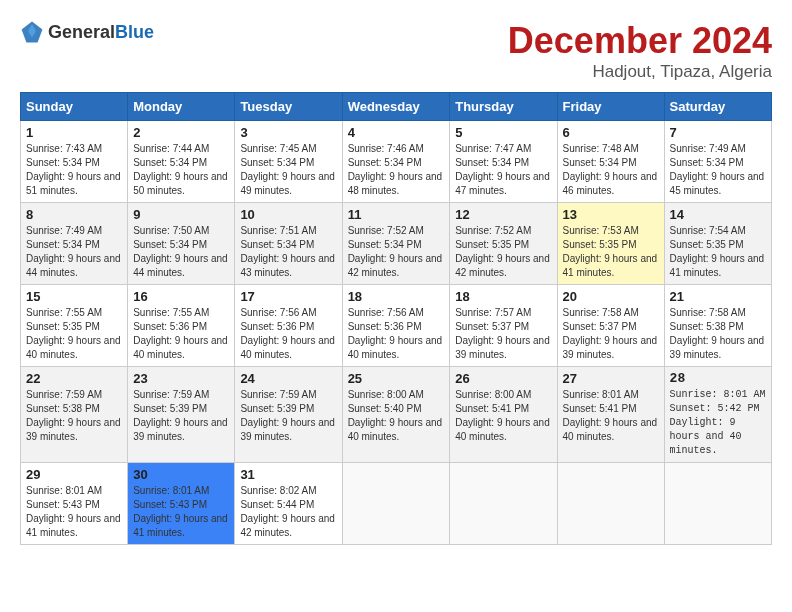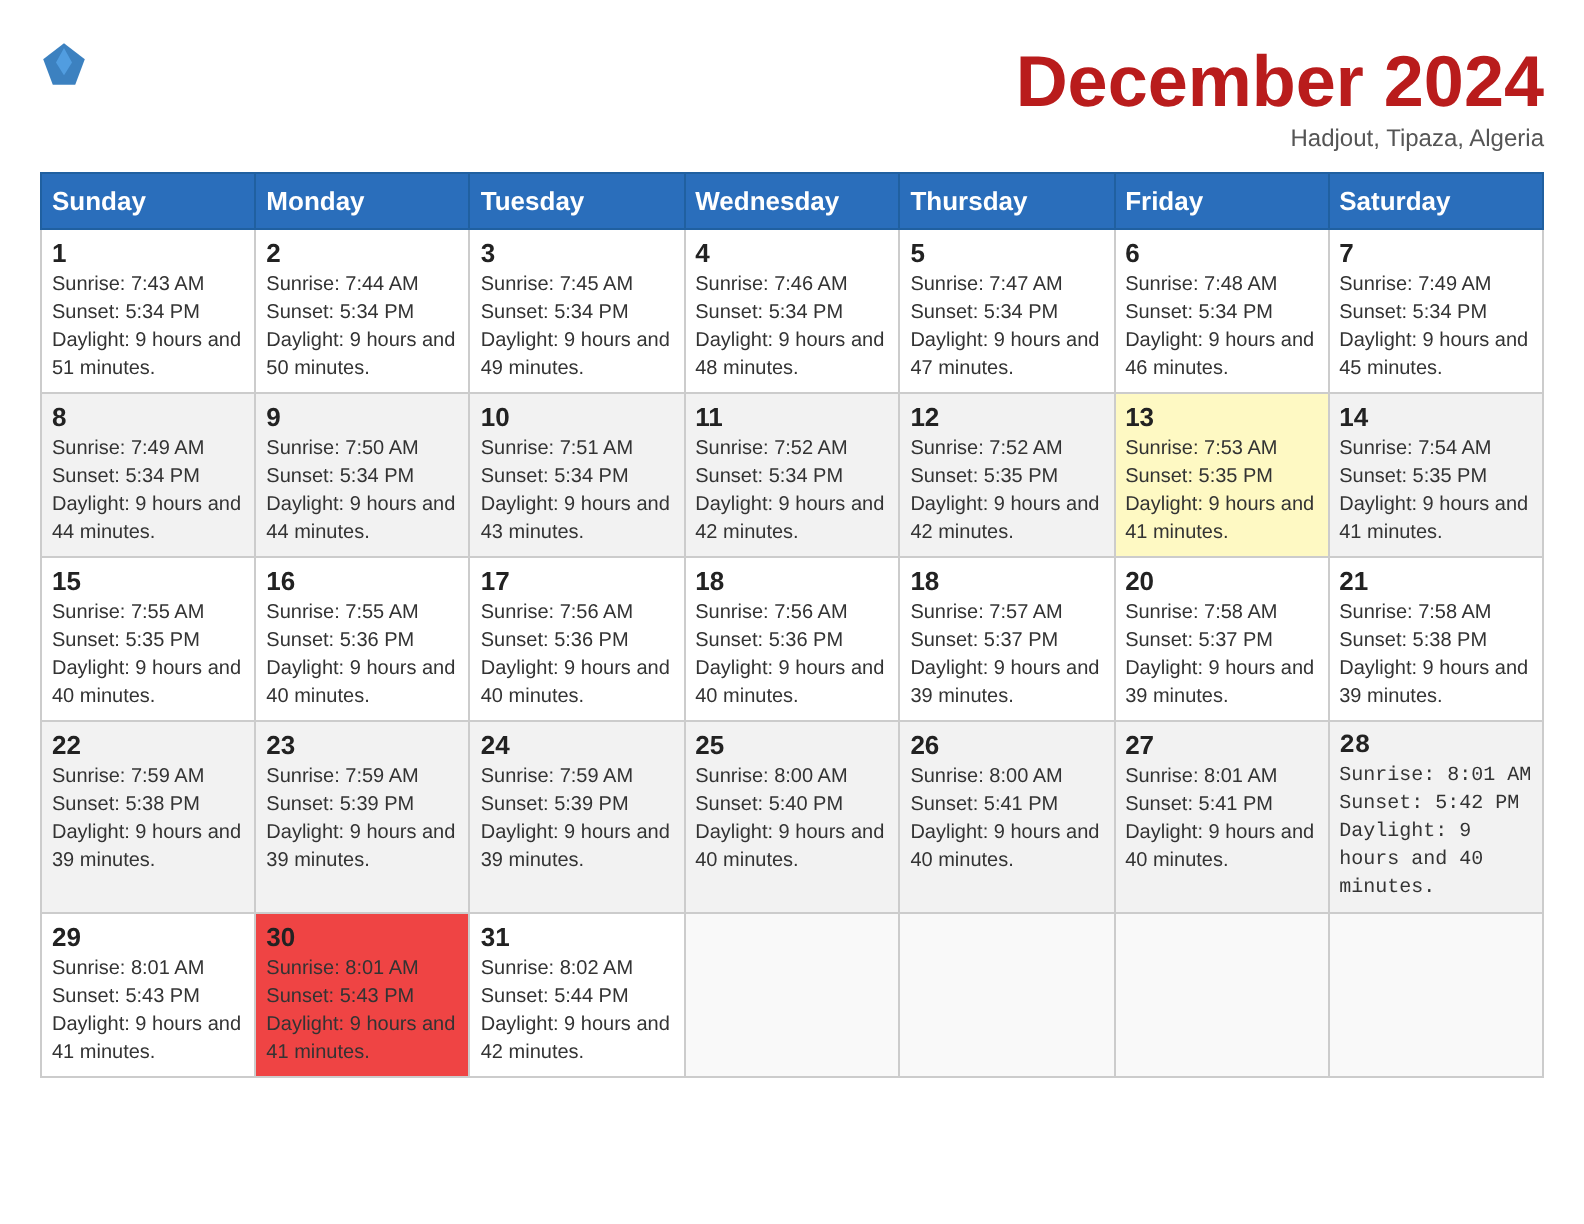--- a/index.html
+++ b/index.html
@@ -37,21 +37,21 @@
     }
     .title-block {
       text-align: right;
     }
     .month-title {
       font-size: 36px;
       font-weight: bold;
       color: #b91c1c;
     }
     .location {
-      font-size: 12px;
+      font-size: 17px;
       color: #555;
     }
     table {
       width: 100%;
       border-collapse: collapse;
       font-size: 11px;
     }
     thead tr th {
       background-color: #2a6ebb;
       color: #fff;
@@ -90,20 +90,23 @@
   </style>
 </head>
 <body>
 
 <div class="header">
   <div class="logo">
     <svg class="logo-icon" viewBox="0 0 30 30" xmlns="http://www.w3.org/2000/svg">
       <polygon points="15,2 28,12 22,28 8,28 2,12" fill="#1a6bb5" opacity="0.85"></polygon>
       <polygon points="15,5 20,14 15,22 10,14" fill="#5aaaee" opacity="0.7"></polygon>
     </svg>
+    <div>
+      <span class="logo-text-general">General</span><span class="logo-text-blue">Blue</span>
+    </div>
   </div>
   <div class="title-block">
     <div class="month-title">December 2024</div>
     <div class="location">Hadjout, Tipaza, Algeria</div>
   </div>
 </div>
 
 <table>
   <thead>
     <tr>
@@ -235,21 +238,21 @@
         <td style="background: rgb(242, 242, 242); font-family: Liberation Mono, monospace;">
           <span class="day-num">28</span>
           <div class="day-info">Sunrise: 8:01 AM<br>Sunset: 5:42 PM<br>Daylight: 9 hours and 40 minutes.</div>
         </td>
       </tr>
       <tr>
         <td style="background: rgb(255, 255, 255);">
           <span class="day-num">29</span>
           <div class="day-info">Sunrise: 8:01 AM<br>Sunset: 5:43 PM<br>Daylight: 9 hours and 41 minutes.</div>
         </td>
-        <td style="background: #ef4444;">
+        <td style="background: #3b82f6;">
           <span class="day-num">30</span>
           <div class="day-info">Sunrise: 8:01 AM<br>Sunset: 5:43 PM<br>Daylight: 9 hours and 41 minutes.</div>
         </td>
         <td style="background: rgb(255, 255, 255); margin-top: 29px;">
           <span class="day-num">31</span>
           <div class="day-info">Sunrise: 8:02 AM<br>Sunset: 5:44 PM<br>Daylight: 9 hours and 42 minutes.</div>
         </td>
         <td class="empty" style="background: rgb(249, 249, 249);"></td>
         <td class="empty" style="background: rgb(249, 249, 249);"></td>
         <td class="empty" style="background: rgb(249, 249, 249);"></td>

